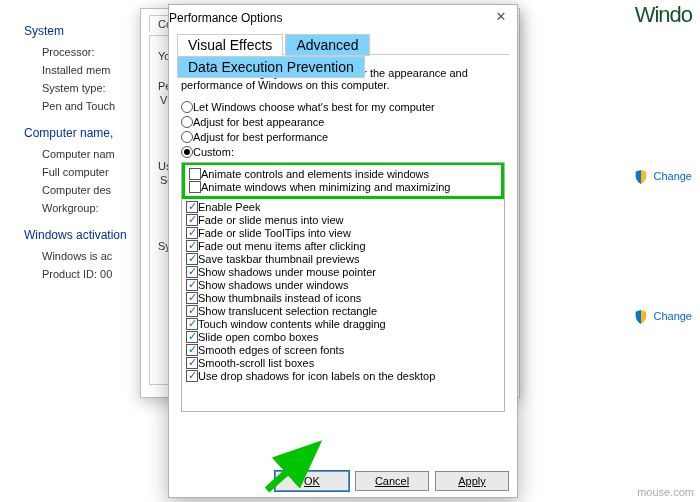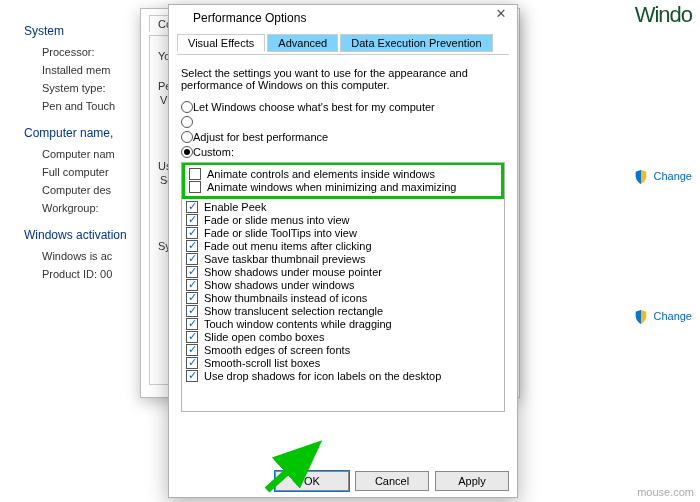--- a/index.html
+++ b/index.html
@@ -16,41 +16,41 @@
     
     .sysprops { position: absolute; left: 140px; top: 8px; width: 380px; height: 390px; background: #fff; border: 1px solid #bbb; box-shadow: 0 4px 14px rgba(0,0,0,.25); }
     .sysprops-tabs { margin: 6px 8px 0; font-size: 11px; height: 20px; }
     .sysprops-tab { display: inline-block; border: 1px solid #ccc; border-bottom: none; background: #fff; padding: 2px 8px; color: #333;}
     .sysprops-body { border: 1px solid #ccc; margin: 0 8px 8px; height: 350px; padding: 8px; color: #333;}
     .sysprops .label { margin: 6px 0 2px; }
     .sysprops .sub { margin-left: 2px; margin-bottom: 18px; }
 
     
     .perf-window { position: absolute; left: 168px; top: 4px; width: 350px; height: 494px; background: #fff; border: 1px solid #b0b0b0; box-shadow: 0 6px 20px rgba(0,0,0,.3); }
-    .titlebar { height: 26px; line-height: 26px; padding: 0 0; font-size: 12px; display: flex; justify-content: space-between; align-items: flex-start; margin-left: 24px; }
+    .titlebar { height: 26px; line-height: 26px; padding: 0 0; font-size: 12px; display: flex; justify-content: space-between; align-items: center; }
     .close-x { width: 32px; height: 20px; text-align: center; line-height: 18px; color: #555; font-size: 13px; cursor: pointer; }
 
     .tabstrip { margin: 2px 8px 0; border-bottom: 1px solid #ccc; height: 22px; }
-    .tab { display: inline-block; border: 1px solid #ccc; border-bottom: 1px solid #fff; background: #fff; padding: 2px 10px; font-size: 11px; position: relative; top: 1px; margin-right: -1px;}
+    .tab { display: inline-block; border: 1px solid #ccc; border-bottom: 1px solid #fff; background: #fff; padding: 2px 10px; font-size: 14px; position: relative; top: 1px; margin-right: -1px;}
     .tab.secondary { border-bottom: 1px solid #ccc; background: #7dd3fc; top:1px;}
 
     .page { padding: 8px 12px; }
     .intro { margin: 4px 0 10px; }
     .radio-row { display: flex; align-items: center; margin: 3px 0; }
     .radio { width: 12px; height: 12px; border: 1px solid #555; border-radius: 50%; position: relative; cursor: pointer; flex: none;}
     .radio.checked::after { content:""; position:absolute; inset: 2px; background:#000; border-radius:50%; }
 
     .listbox { border: 1px solid #b5b5b5; margin-top: 4px; height: 250px; overflow: hidden; padding: 3px 4px;}
-    .cb-row { display: flex; align-items: flex-start; gap: 6px; margin: 1px 0; white-space: nowrap;}
+    .cb-row { display: flex; align-items: flex-start; margin: 1px 0; white-space: nowrap;}
     .cb { width: 12px; height: 12px; border: 1px solid #555; background:#fff; position: relative; cursor: pointer; flex:none;}
     .cb.checked::after { content:""; position:absolute; left:1px; top:-2px; font-size:11px; line-height:12px; color:#0066cc; }
     .cb.checked::after { content: "✓"; }
     .highlight { border: 3px solid #00c400; padding: 2px 4px; margin: -4px -4px 2px; }
 
-    .buttonbar { position: absolute; bottom: 6px; right: 8px; display: flex; gap: 6px;}
+    .buttonbar { position: absolute; bottom: 6px; right: 8px; display: flex; gap: 6px; text-decoration: underline;}
     .btn { border: 1px solid #888; background: #e9e9e9; padding: 3px 0; width: 74px; font-size: 11px; text-align: center; cursor: pointer;}
     .btn.def { outline: 1px solid #0078d7; }
 
     
     .arrow { position: absolute; left: 262px; top: 430px; pointer-events: none; }
 
     
     .winlogo { position: absolute; right: 8px; top: 2px; font-size: 22px; font-weight: 300; color: #14532d; letter-spacing: -1px;}
     .watermark { position:absolute; right:6px; bottom:4px; color:#aaa; font-size:11px;}
   </style>
@@ -120,20 +120,21 @@
   </div>
   <div class="page">
     <div class="intro">Select the settings you want to use for the appearance and performance of Windows on this computer.</div>
 
     <div class="radio-row">
         <span class="radio"></span>
         <span>Let Windows choose what's best for my computer</span>
       </div>
     <div class="radio-row">
         <span class="radio"></span>
+        <span>Adjust for best appearance</span>
       </div>
     <div class="radio-row">
         <span class="radio"></span>
         <span>Adjust for best performance</span>
       </div>
     <div class="radio-row">
         <span class="radio checked"></span>
         <span>Custom:</span>
       </div>
 

